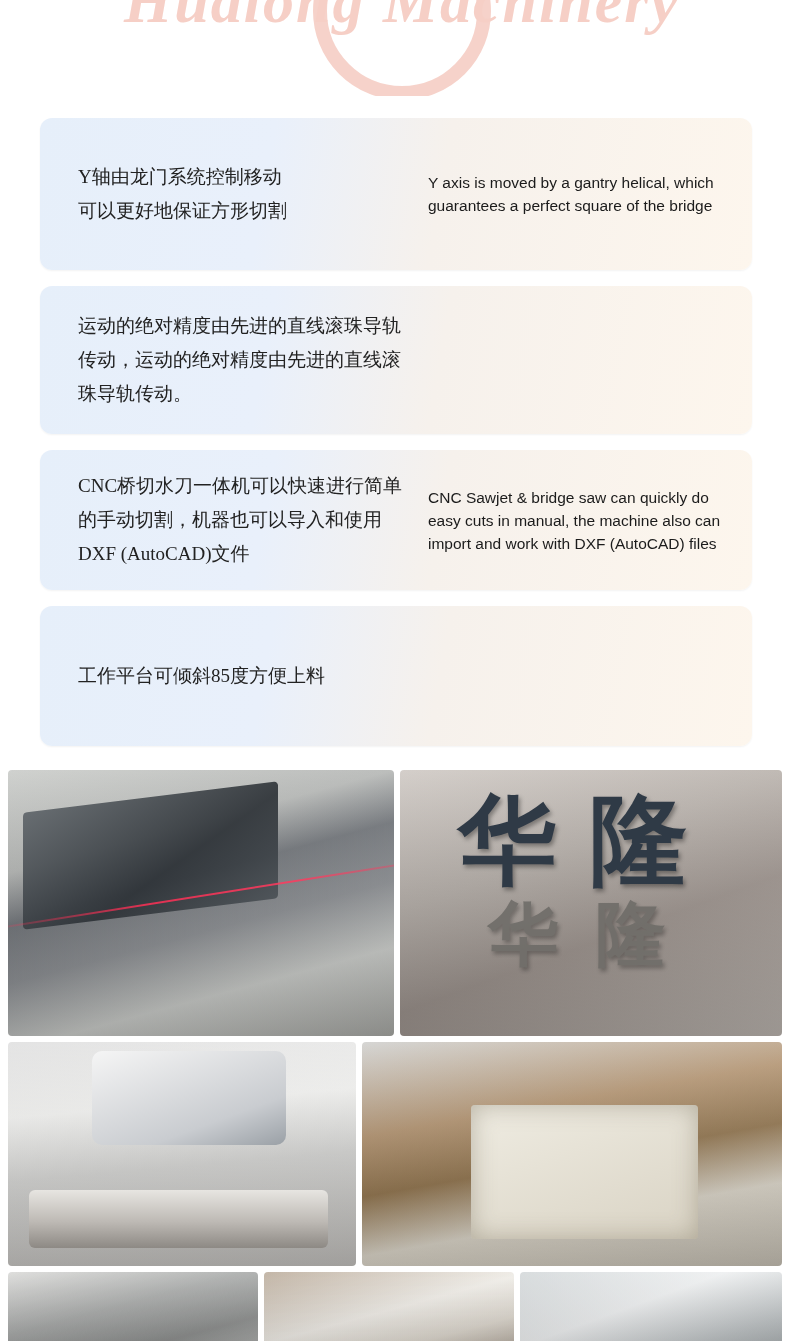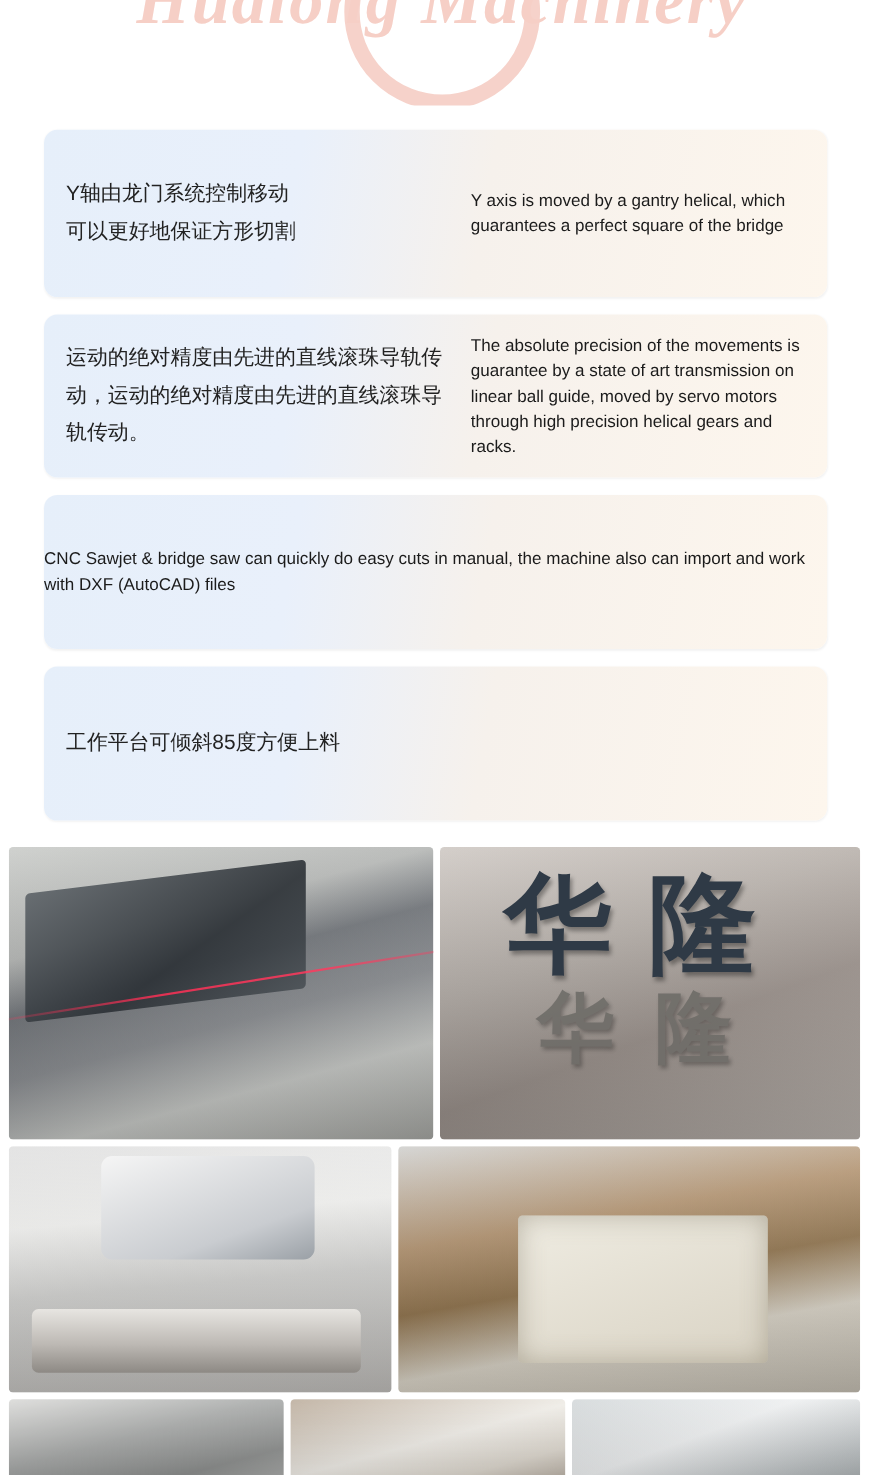--- a/index.html
+++ b/index.html
@@ -62,27 +62,27 @@
     display: flex;
     border-radius: 12px;
     margin-bottom: 16px;
     overflow: hidden;
     background: linear-gradient(100deg, #e6effa 0%, #e9f0fb 32%, #f6f1ec 56%, #fdf6ed 100%);
     box-shadow: 0 1px 2px rgba(0,0,0,.05);
   }
   .card-cn {
     width: 388px;
     box-sizing: border-box;
-    padding: 26px 22px 26px 20px;
+    padding: 26px 22px 26px 38px;
     display: flex;
     align-items: center;
     color: #222222;
     font-size: 19px;
     line-height: 34px;
-    font-family: Liberation Sans, sans-serif;
+    font-family: Liberation Serif, serif;
   }
   .card-en {
     flex: 1;
     box-sizing: border-box;
     padding: 26px 20px 26px 0;
     display: flex;
     align-items: center;
     color: #1b1b1b;
     font-size: 15.5px;
     line-height: 23px;
@@ -238,24 +238,24 @@
 <div class="cards">
 
   <div class="card card-1">
     <div class="card-cn" style="white-space:pre-line">Y轴由龙门系统控制移动
 可以更好地保证方形切割</div>
     <div class="card-en">Y axis is moved by a gantry helical, which guarantees a perfect square of the bridge</div>
   </div>
 
   <div class="card card-2">
     <div class="card-cn" style="white-space:pre-line">运动的绝对精度由先进的直线滚珠导轨传动，运动的绝对精度由先进的直线滚珠导轨传动。</div>
-    <div class="card-en">The absolute precision of the movements is guarantee by a state of art transmission on linear ball guide, moved by servo motors through high precision helical gears and racks.</div>
   </div>
 
   <div class="card card-3">
+    <div class="card-cn" style="white-space:pre-line">CNC桥切水刀一体机可以快速进行简单的手动切割，机器也可以导入和使用DXF (AutoCAD)文件</div>
     <div class="card-en">CNC Sawjet &amp; bridge saw can quickly do easy cuts in manual, the machine also can import and work with DXF (AutoCAD) files</div>
   </div>
 
   <div class="card card-4">
     <div class="card-cn" style="white-space:pre-line">工作平台可倾斜85度方便上料</div>
   </div>
 
 </div>
 
 <div class="gallery">

